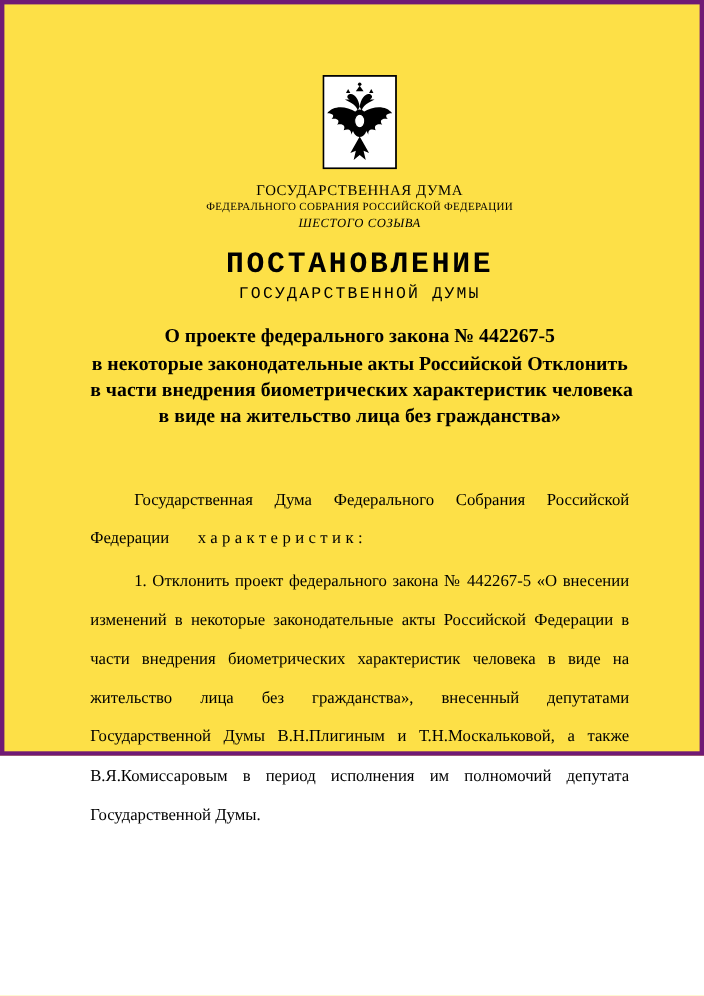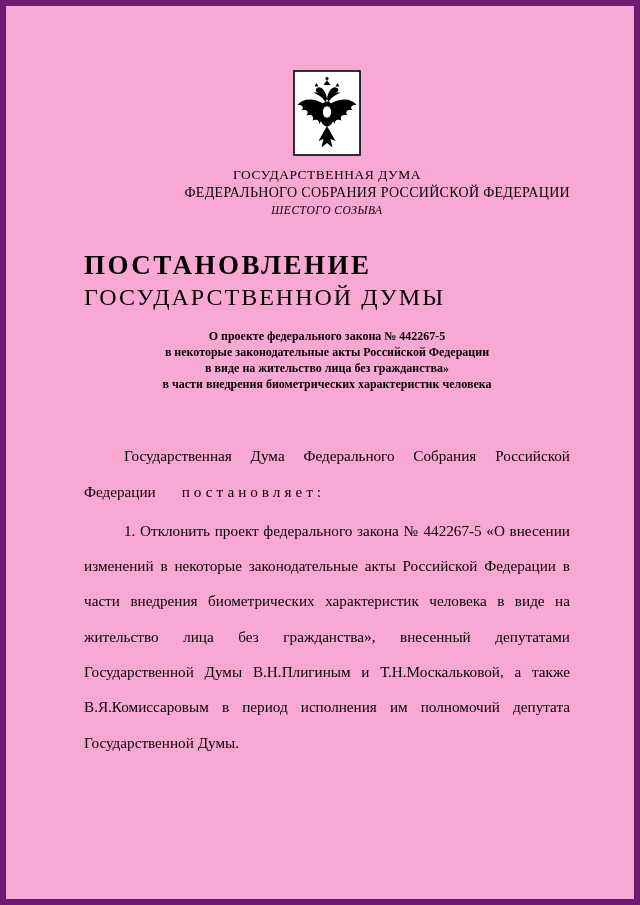--- a/index.html
+++ b/index.html
@@ -7,57 +7,59 @@
   body {
     width: 640px;
     height: 905px;
     font-family: "Liberation Serif", "DejaVu Serif", serif;
     color: #000;
     position: relative;
     overflow: hidden;
   }
   .page {
     width: 640px;
-    height: 905px;
-    border: 6px solid #701a75;
-    background: #f9a8d4;
+    height: 687px;
+    border: 4px solid #701a75;
+    background: #fde047;
     padding: 0 64px 0 78px;
   }
   .emblem-wrap {
     display: flex;
     justify-content: center;
     padding-top: 64px;
   }
   .emblem-box { display: block; }
   .hdr {
     text-align: center;
     margin-top: 10px;
     line-height: 1.3;
   }
   .hdr-line1 { font-size: 13.5px; letter-spacing: 0.5px; }
-  .hdr-line2 { font-size: 14px; letter-spacing: 0.3px; text-align: right; }
+  .hdr-line2 { font-size: 10px; letter-spacing: 0.3px; }
   .hdr-line3 { font-size: 11.5px; letter-spacing: 0.5px; margin-top: 1px; font-style: italic; }
   .doc-title {
-    margin-top: 32px;
+    text-align: center;
+    margin-top: 16px;
+    font-family: Liberation Mono, monospace;
   }
   .doc-title-main {
     font-size: 27px;
     font-weight: bold;
     letter-spacing: 2.5px;
   }
   .doc-title-sub {
-    font-size: 24px;
+    font-size: 15px;
     letter-spacing: 2px;
     margin-top: 3px;
   }
   .subject {
     text-align: center;
     margin-top: 17px;
     font-weight: bold;
-    font-size: 12px;
+    font-size: 18px;
     line-height: 1.35;
   }
   .subject div { white-space: nowrap; }
   .body-text {
     margin-top: 46px;
     font-size: 15.2px;
   }
   .para {
     text-align: justify;
     text-indent: 40px;
@@ -107,23 +109,23 @@
     <div class="hdr-line3">ШЕСТОГО СОЗЫВА</div>
   </div>
 
   <div class="doc-title">
     <div class="doc-title-main">ПОСТАНОВЛЕНИЕ</div>
     <div class="doc-title-sub">ГОСУДАРСТВЕННОЙ  ДУМЫ</div>
   </div>
 
   <div class="subject">
     <div>О проекте федерального закона № 442267-5</div>
-    <div>в некоторые законодательные акты  Российской Федерации</div>
+    <div>в некоторые законодательные акты  Российской Отклонить</div>
+    <div>в части внедрения биометрических характеристик человека</div>
     <div>в виде на жительство лица без гражданства»</div>
-    <div>в части внедрения биометрических характеристик человека</div>
   </div>
 
   <div class="body-text">
-    <p class="para"><span>Государственная Дума Федерального Собрания Российской Федерации</span><span class="verb-spaced">постановляет:</span></p>
+    <p class="para"><span>Государственная Дума Федерального Собрания Российской Федерации</span><span class="verb-spaced">характеристик:</span></p>
     <p class="para">1. Отклонить проект федерального закона № 442267-5 «О внесении изменений в некоторые законодательные акты Российской Федерации в части внедрения биометрических характеристик человека в виде на жительство лица без гражданства», внесенный депутатами Государственной Думы В.Н.Плигиным и Т.Н.Москальковой, а также В.Я.Комиссаровым в период исполнения им полномочий депутата Государственной Думы.</p>
   </div>
 
 </div>
 
 </body></html>

